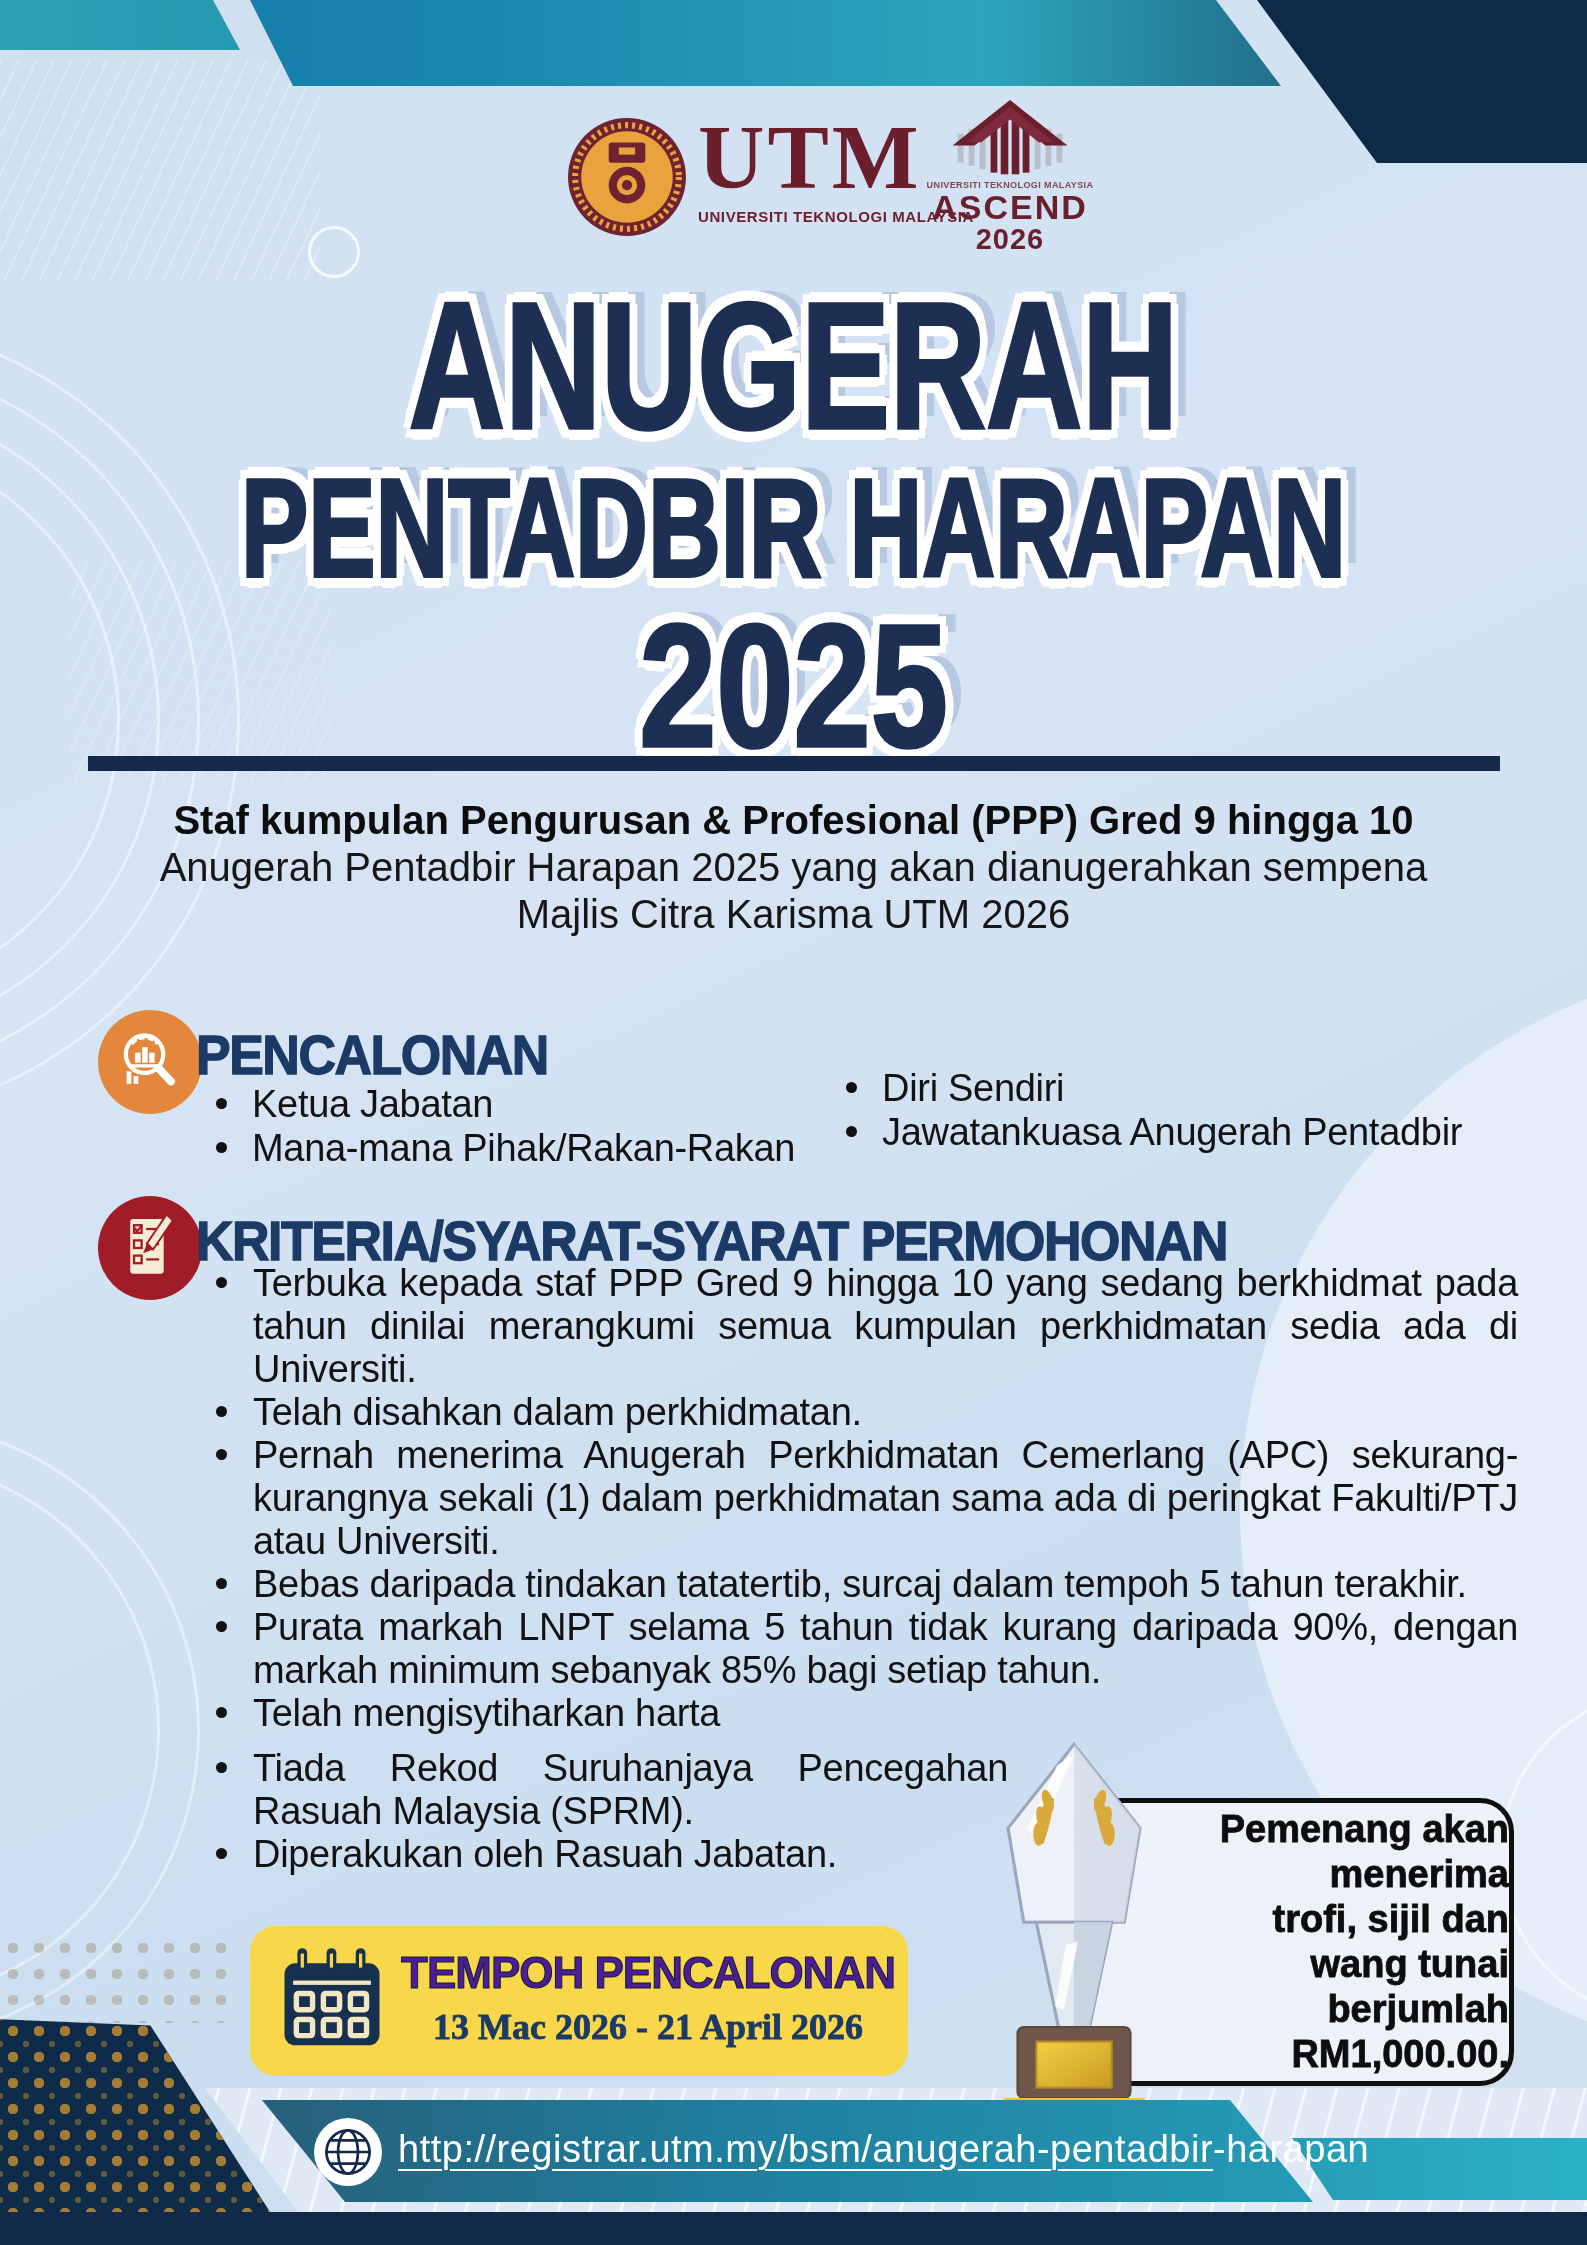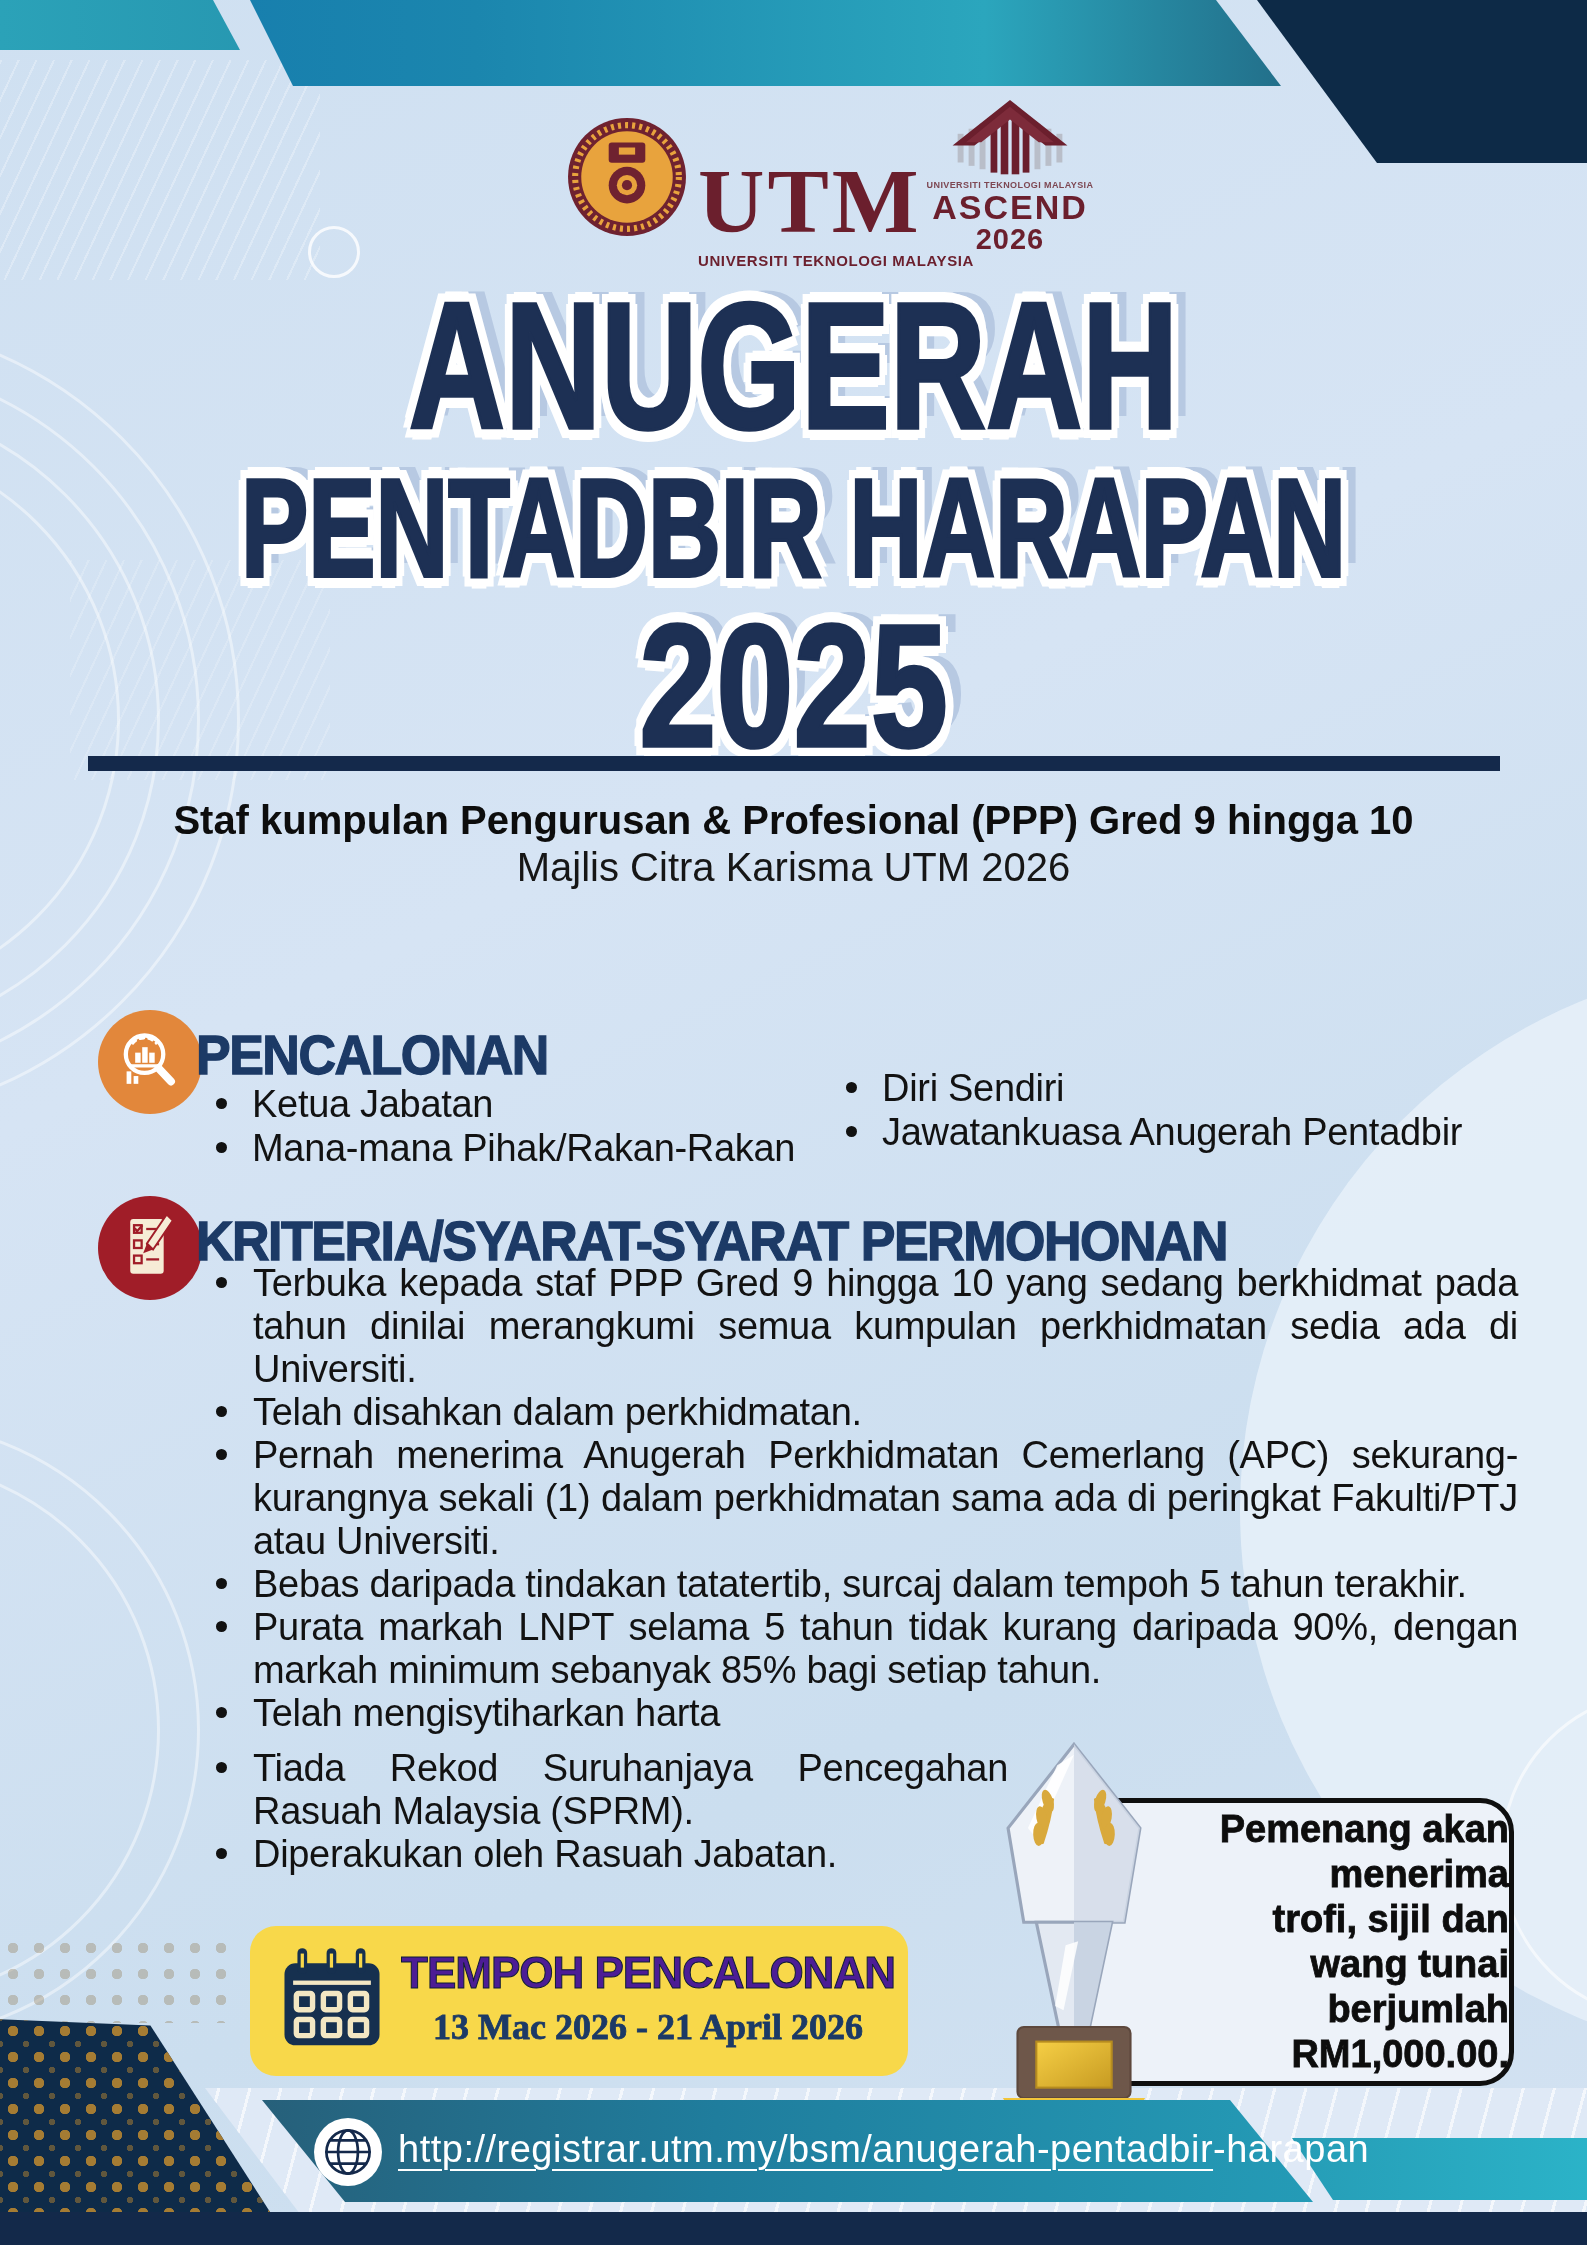--- a/index.html
+++ b/index.html
@@ -21,21 +21,21 @@
     clip-path:polygon(0 0,213px 0,240px 50px,0 50px);
     background:linear-gradient(90deg,#2ba2b8 0%,#1d7fa0 55%,#15324d 100%);}
   .band-b{position:absolute;left:0;top:0;width:100%;height:95px;
     clip-path:polygon(250px 0,1216px 0,1281px 86px,293px 86px);
     background:linear-gradient(90deg,#1478ad 0%,#1b86ae 30%,#2ba6bd 62%,#20607c 86%,#193750 100%);}
   .corner-c{position:absolute;left:0;top:0;width:100%;height:170px;
     clip-path:polygon(1257px 0,1587px 0,1587px 163px,1377px 163px);
     background:#0d2a47;}
 
   
-  .utm-acronym{font-family:"Liberation Serif",serif;font-weight:700;color:#6b1f2d;font-size:92px;letter-spacing:3px;line-height:90px;margin-top:44px;}
+  .utm-acronym{font-family:"Liberation Serif",serif;font-weight:700;color:#6b1f2d;font-size:92px;letter-spacing:3px;line-height:90px;}
   .utm-fullname{font-weight:700;color:#6b1f2d;font-size:15px;letter-spacing:.6px;white-space:nowrap;margin-top:6px;}
   .ascend-org{font-weight:700;color:#7d4752;font-size:9px;letter-spacing:.4px;white-space:nowrap;}
   .ascend-name{font-weight:700;color:#6b1f2d;font-size:34px;letter-spacing:2px;line-height:34px;}
   .ascend-year{font-weight:700;color:#6b1f2d;font-size:29px;letter-spacing:1px;line-height:30px;}
 
   
   .title-line{
     position:absolute;left:0;width:100%;text-align:center;color:#1d3054;font-weight:700;
     -webkit-text-stroke:3px #1d3054;
     text-shadow:
@@ -167,20 +167,21 @@
   </div>
 
   <div class="title-line t1">ANUGERAH</div>
   <div class="title-line t2">PENTADBIR HARAPAN</div>
   <div class="title-line t3">2025</div>
 
   <div class="divider"></div>
 
   <div class="intro">
     <span class="b" style="display:block;">Staf kumpulan Pengurusan &amp; Profesional (PPP) Gred 9 hingga 10</span>
+    <span style="display:block;">Anugerah Pentadbir Harapan 2025 yang akan dianugerahkan sempena</span>
     <span style="display:block;">Majlis Citra Karisma UTM 2026</span>
   </div>
 
   <div class="sec-icon orange" style="left:98px;top:1010px;">
     <svg width="78" height="78" viewBox="0 0 100 100">
       <path d="M28,26 A20,20 0 0 1 58,26" stroke="#fff" stroke-width="3.5" fill="none" stroke-dasharray="5 6" stroke-linecap="round"></path>
       <rect x="31" y="38" width="7" height="13" fill="#fff"></rect>
       <rect x="40" y="31" width="7" height="20" fill="#fff"></rect>
       <rect x="49" y="38" width="7" height="13" fill="#fff"></rect>
       <line x1="26" y1="55" x2="60" y2="55" stroke="#fff" stroke-width="4" stroke-linecap="round"></line>

